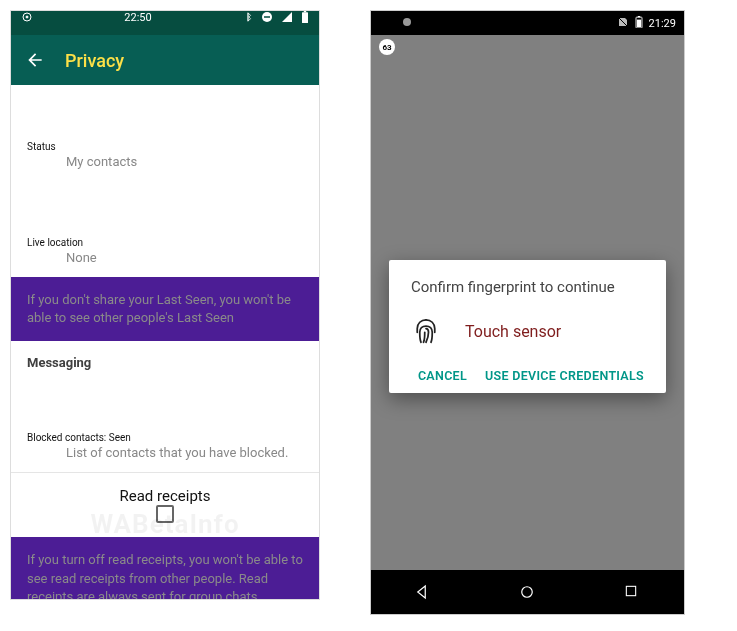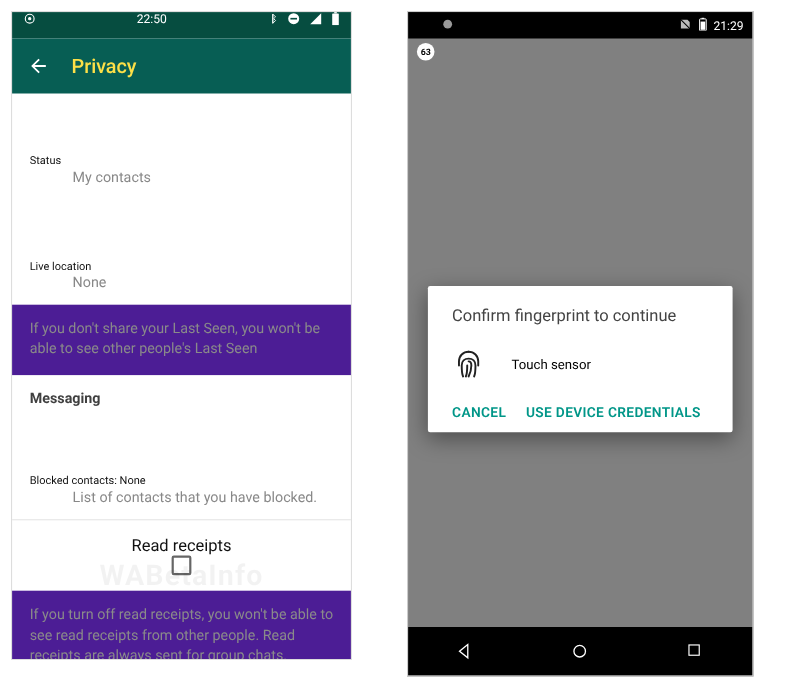--- a/index.html
+++ b/index.html
@@ -29,22 +29,22 @@
     .watermark-l { position: absolute; bottom: 60px; left: 0; right: 0; text-align: center; font-size: 26px; font-weight: 700; color: rgba(0,0,0,0.05); letter-spacing: 1px; pointer-events: none; }
 
     
     .statusbar-r { height: 24px; background: #000; color: #fff; display: flex; align-items: center; justify-content: space-between; padding: 0 8px; font-size: 11px; }
     .status-icons-r { display: flex; gap: 6px; align-items: center; }
     .badge63 { background: #fff; color: #000; border-radius: 50%; width: 16px; height: 16px; font-size: 8px; display: flex; align-items: center; justify-content: center; font-weight: bold; margin-top: 48px; }
     .dialog { position: absolute; top: 225px; left: 18px; right: 18px; background: #fff; border-radius: 2px; box-shadow: 0 6px 20px rgba(0,0,0,0.4); padding: 18px 22px 10px; margin-top: 24px; }
     .dialog-title { font-size: 15px; color: #444; margin-bottom: 20px; }
     .fp-row { display: flex; align-items: center; gap: 24px; margin-bottom: 16px; }
     .fp-icon { width: 30px; height: 30px; }
-    .fp-text { font-size: 12px; color: #000000; }
-    .dialog-actions { display: flex; gap: 18px; padding-top: 6px; }
+    .fp-text { font-size: 16px; color: #7f1d1d; }
+    .dialog-actions { display: flex; justify-content: flex-end; gap: 18px; padding-top: 6px; }
     .dlg-btn { color: #009688; font-size: 12.5px; font-weight: 600; letter-spacing: 0.3px; background: none; border: none; cursor: pointer; }
     .navbar { position: absolute; bottom: 0; left: 0; right: 0; height: 44px; background: #000; display: flex; align-items: center; justify-content: space-around; }
     .nav-ic { width: 18px; height: 18px; }
     .watermark-r { position: absolute; top: 250px; left: 0; right: 0; text-align: center; font-size: 26px; font-weight: 700; color: rgba(0,0,0,0.04); letter-spacing: 1px; pointer-events: none; z-index: 0; }
   </style>
 </head>
 <body>
 
 <div class="phone phone-left">
   <div class="statusbar-l">
@@ -99,21 +99,21 @@
     <div class="item">
       <div class="primary">Live location</div>
       <div class="secondary">None</div>
     </div>
 
     <div class="infobox">If you don't share your Last Seen, you won't be able to see other people's Last Seen</div>
 
     <div class="section-header">Messaging</div>
 
     <div class="item">
-      <div class="primary">Blocked contacts: None</div>
+      <div class="primary">Blocked contacts: Seen</div>
       <div class="secondary">List of contacts that you have blocked.</div>
     </div>
     <div class="divider"></div>
 
     <div class="row-check">
       <span class="label">Read receipts</span>
       <span class="checkbox"></span>
     </div>
 
     <div class="infobox">If you turn off read receipts, you won't be able to see read receipts from other people. Read receipts are always sent for group chats.</div>

